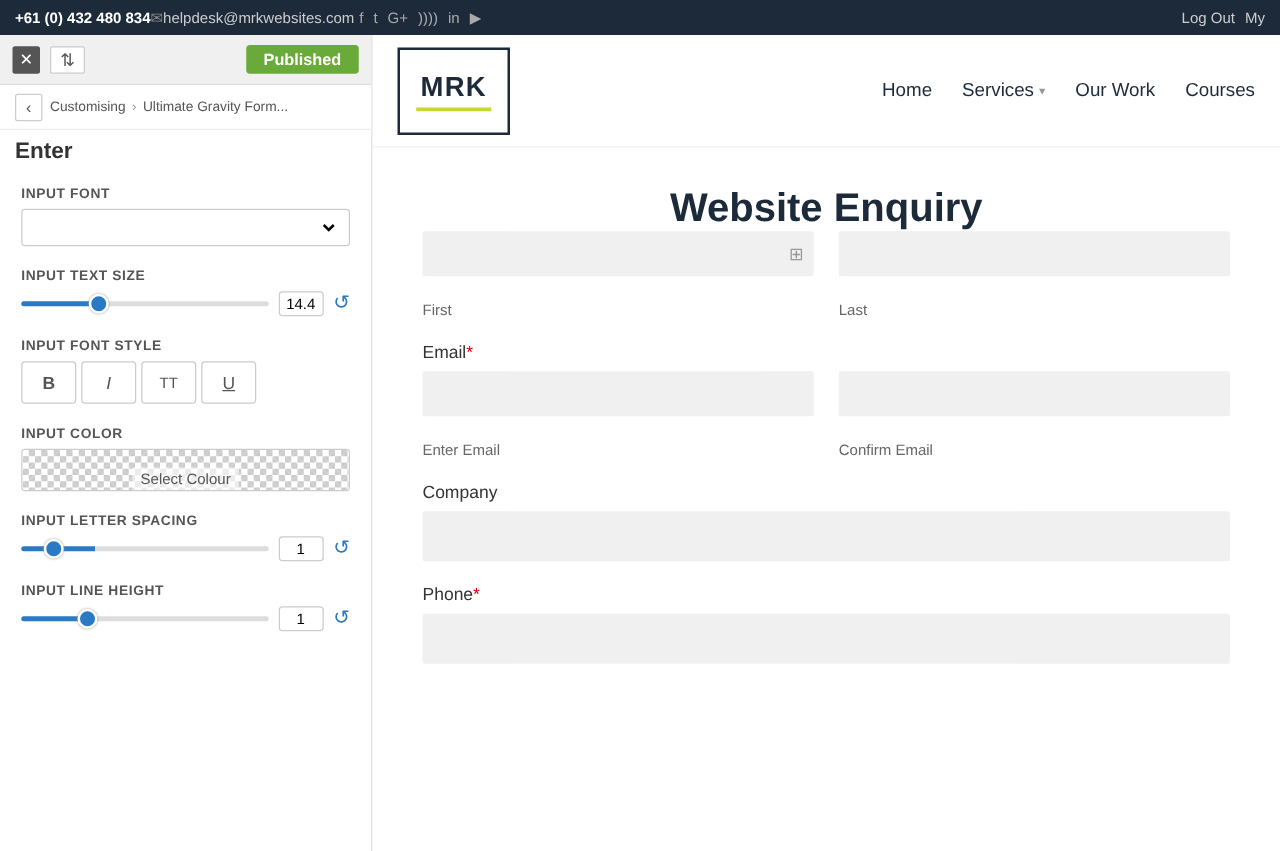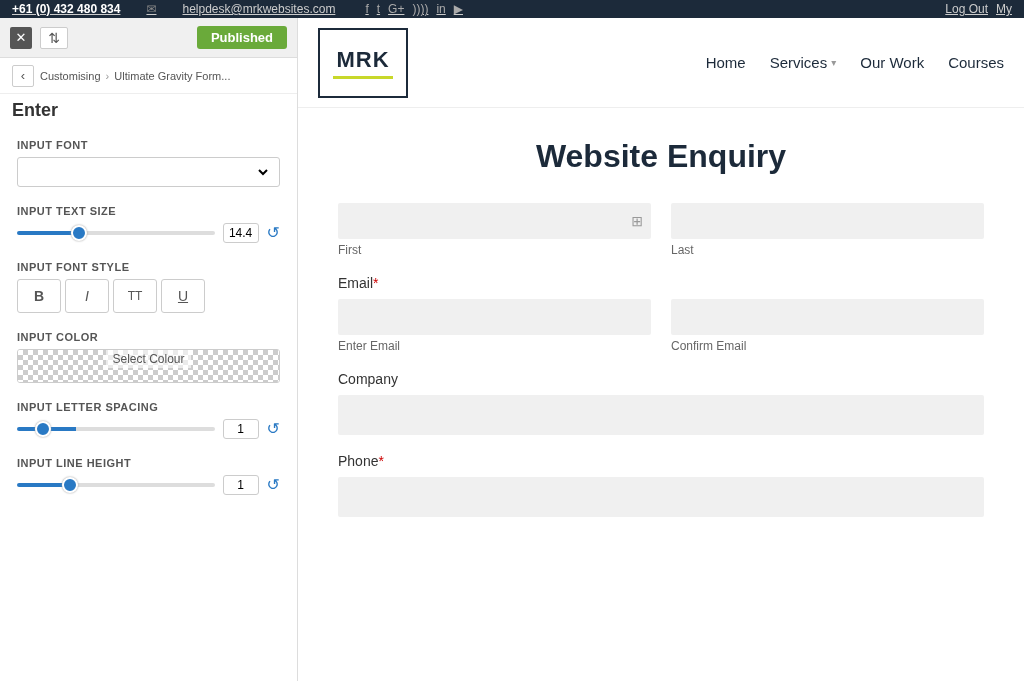--- a/index.html
+++ b/index.html
@@ -6,23 +6,22 @@
     body { font-family: Arial, sans-serif; background: #f5f5f5; width: 1024px; height: 681px; overflow: hidden; display: flex; flex-direction: column; }
 
     
     .top-bar {
       background: #1c2a3a;
       color: #ccc;
       font-size: 12px;
       padding: 4px 12px;
       display: flex;
       align-items: center;
-      gap: 26px;
-      height: 18px;
-      text-decoration: underline;
+      gap: 0;
+      height: 28px;
     }
     .top-bar .phone { color: #fff; font-weight: bold; }
     .top-bar .email { color: #ccc; }
     .top-bar .social-icons { display: flex; gap: 8px; margin-left: 4px; }
     .top-bar .social-icon { color: #aaa; font-size: 12px; cursor: pointer; }
     .top-bar .auth-links { margin-left: auto; display: flex; gap: 8px; color: #ccc; }
     .top-bar .auth-links span { cursor: pointer; }
 
     
     .main-layout { display: flex; flex: 1; overflow: hidden; }
@@ -197,21 +196,21 @@
     .checker-bg {
       width: 100%; height: 100%;
       background-image:
         linear-gradient(45deg, #ccc 25%, transparent 25%),
         linear-gradient(-45deg, #ccc 25%, transparent 25%),
         linear-gradient(45deg, transparent 75%, #ccc 75%),
         linear-gradient(-45deg, transparent 75%, #ccc 75%);
       background-size: 10px 10px;
       background-position: 0 0, 0 5px, 5px -5px, -5px 0;
       background-color: #fff;
-      display: flex; align-items: flex-start; justify-content: center;
+      display: flex; align-items: flex-end; justify-content: center;
     }
     .select-colour-label {
       font-size: 12px;
       color: #555;
       background: rgba(255,255,255,0.6);
       padding: 2px 6px;
     }
 
     
     .right-content {
@@ -268,21 +267,20 @@
       flex: 1;
       background: #fff;
       overflow-y: auto;
       padding: 30px 40px;
     }
     .form-title {
       font-size: 32px;
       font-weight: bold;
       color: #1c2a3a;
       text-align: center;
-      margin-bottom: 28px;
     }
     .form-field-group { margin-bottom: 18px; }
     .form-label {
       font-size: 14px;
       color: #333;
       margin-bottom: 8px;
       display: block;
     }
     .form-label .required { color: #c00; }
     .form-row { display: flex; gap: 20px; }
@@ -303,21 +301,21 @@
       border-radius: 2px;
       padding: 0 8px;
       display: flex;
       align-items: center;
       justify-content: flex-end;
     }
     .input-icon { font-size: 14px; color: #999; }
     .sub-label {
       font-size: 12px;
       color: #666;
-      margin-top: 4px;
+      margin-top: 20px;
     }
   </style>
 </head>
 <body>
 
 <div class="top-bar">
   <span class="phone">+61 (0) 432 480 834</span>
   <span style="color:#888;">✉</span>
   <span class="email">helpdesk@mrkwebsites.com</span>
   <div class="social-icons">

